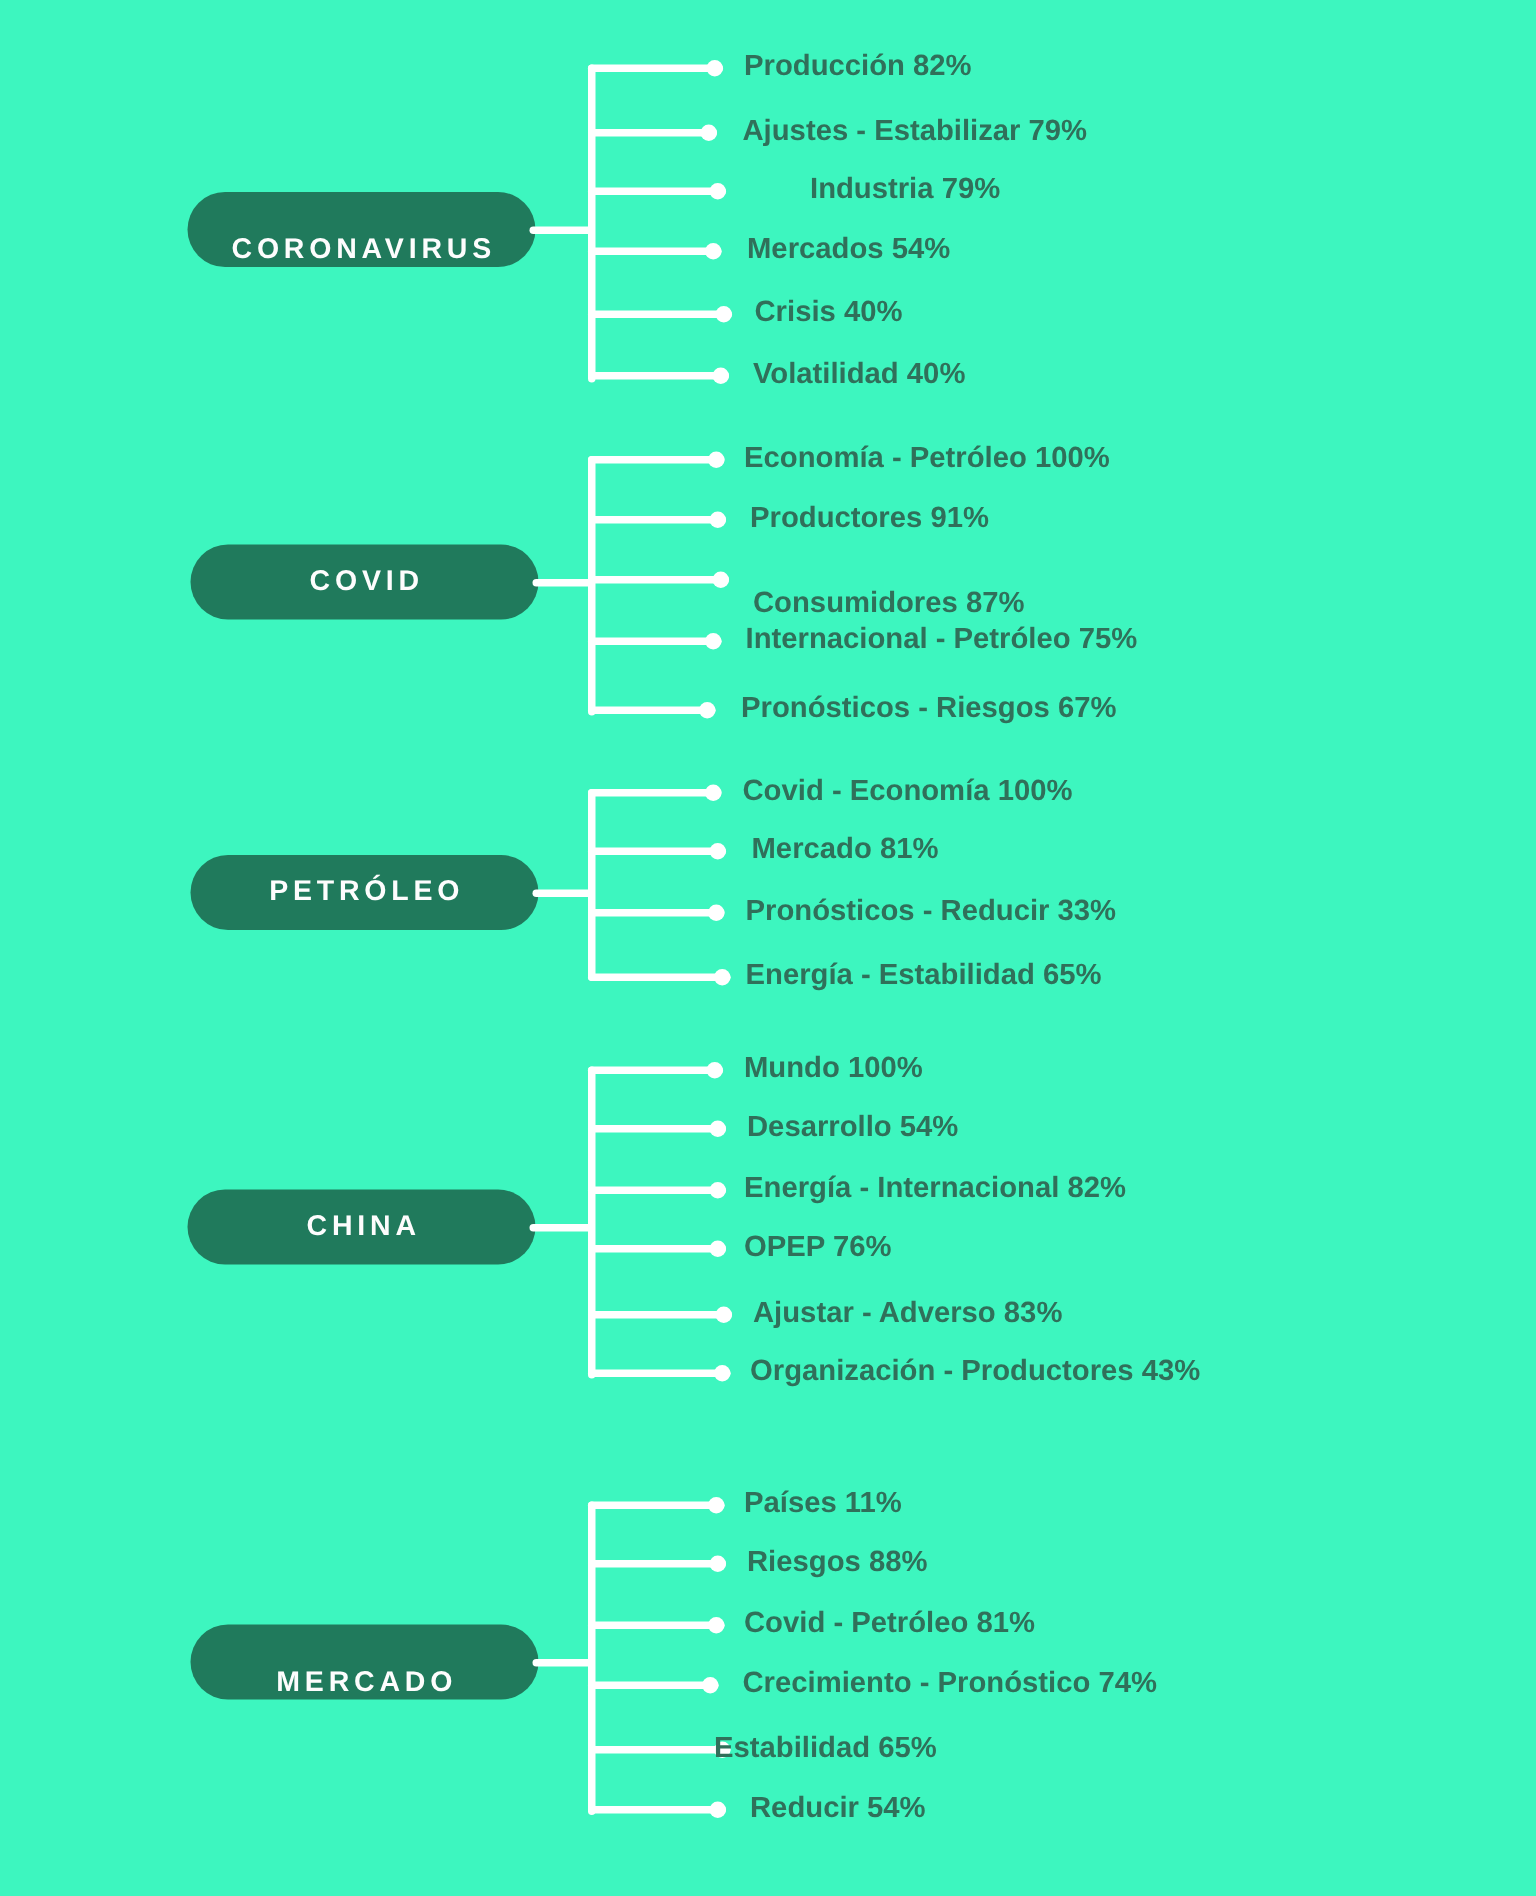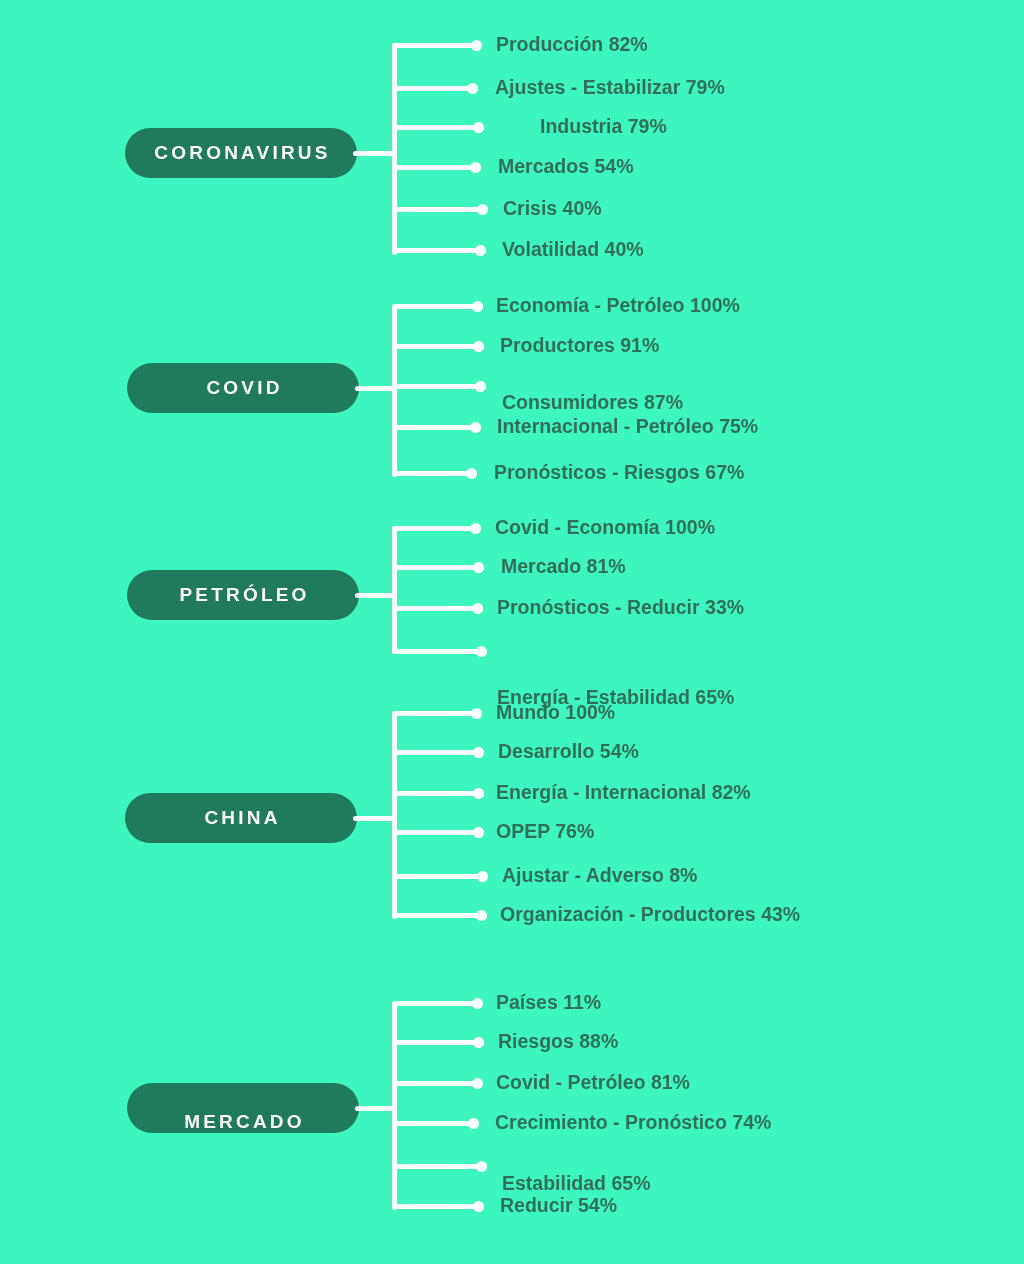--- a/index.html
+++ b/index.html
@@ -74,21 +74,21 @@
     font-weight: bold;
     white-space: nowrap;
     line-height: 1;
   }
 </style>
 </head>
 <body>
 
 <div id="mindmap">
     <div>
-      <div class="node-pill" style="left: 125px; top: 128px;">
+      <div class="node-pill" style="left: 125px; top: 128px; align-items: flex-end;">
         <span>CORONAVIRUS</span>
       </div>
       <div class="stem" style="left: 353px; top: 150.5px; width: 43px;"></div>
       <div class="spine" style="left: 392px; top: 42.5px; height: 212px;"></div>
       <div>
         <div class="twig" style="left: 392px; top: 42.5px; width: 89.5px;"></div>
         <div class="dot" style="left: 470.5px; top: 39.5px;"></div>
         <div class="leaf-label" style="left: 496px; top: 35px;">Producción 82%</div>
       </div>
       <div>
@@ -166,21 +166,21 @@
         <div class="leaf-label" style="left: 501px; top: 557px;">Mercado 81%</div>
       </div>
       <div>
         <div class="twig" style="left: 392px; top: 605.5px; width: 90.5px;"></div>
         <div class="dot" style="left: 471.5px; top: 602.5px;"></div>
         <div class="leaf-label" style="left: 497px; top: 598px;">Pronósticos - Reducir 33%</div>
       </div>
       <div>
         <div class="twig" style="left: 392px; top: 648.5px; width: 94.5px;"></div>
         <div class="dot" style="left: 475.5px; top: 645.5px;"></div>
-        <div class="leaf-label" style="left: 497px; top: 641px; margin-top: 47px;">Energía - Estabilidad 65%</div>
+        <div class="leaf-label" style="left: 497px; top: 641px;">Energía - Estabilidad 65%</div>
       </div>
     </div>
     <div>
       <div class="node-pill" style="left: 125px; top: 793px;">
         <span>CHINA</span>
       </div>
       <div class="stem" style="left: 353px; top: 815.5px; width: 43px;"></div>
       <div class="spine" style="left: 392px; top: 710.5px; height: 208px;"></div>
       <div>
         <div class="twig" style="left: 392px; top: 710.5px; width: 89.5px;"></div>
@@ -198,21 +198,21 @@
         <div class="leaf-label" style="left: 496px; top: 783px;">Energía - Internacional 82%</div>
       </div>
       <div>
         <div class="twig" style="left: 392px; top: 829.5px; width: 91.5px;"></div>
         <div class="dot" style="left: 472.5px; top: 826.5px;"></div>
         <div class="leaf-label" style="left: 496px; top: 822px;">OPEP 76%</div>
       </div>
       <div>
         <div class="twig" style="left: 392px; top: 873.5px; width: 95.5px;"></div>
         <div class="dot" style="left: 476.5px; top: 870.5px;"></div>
-        <div class="leaf-label" style="left: 502px; top: 866px;">Ajustar - Adverso 8%</div>
+        <div class="leaf-label" style="left: 502px; top: 866px;">Ajustar - Adverso 83%</div>
       </div>
       <div>
         <div class="twig" style="left: 392px; top: 912.5px; width: 94.5px;"></div>
         <div class="dot" style="left: 475.5px; top: 909.5px;"></div>
         <div class="leaf-label" style="left: 500px; top: 905px;">Organización - Productores 43%</div>
       </div>
     </div>
     <div>
       <div class="node-pill" style="left: 127px; top: 1083px; align-items: flex-end;">
         <span>MERCADO</span>
@@ -235,21 +235,21 @@
         <div class="leaf-label" style="left: 496px; top: 1073px;">Covid - Petróleo 81%</div>
       </div>
       <div>
         <div class="twig" style="left: 392px; top: 1120.5px; width: 86.5px;"></div>
         <div class="dot" style="left: 467.5px; top: 1117.5px;"></div>
         <div class="leaf-label" style="left: 495px; top: 1113px;">Crecimiento - Pronóstico 74%</div>
       </div>
       <div>
         <div class="twig" style="left: 392px; top: 1163.5px; width: 94.5px;"></div>
         <div class="dot" style="left: 475.5px; top: 1160.5px;"></div>
-        <div class="leaf-label" style="left: 502px; top: 1156px; margin-top: 18px;">Estabilidad 65%</div>
+        <div class="leaf-label" style="left: 476px; top: 1156px;">Estabilidad 65%</div>
       </div>
       <div>
         <div class="twig" style="left: 392px; top: 1203.5px; width: 91.5px;"></div>
         <div class="dot" style="left: 472.5px; top: 1200.5px;"></div>
         <div class="leaf-label" style="left: 500px; top: 1196px;">Reducir 54%</div>
       </div>
     </div>
   </div>
 
 </body></html>

